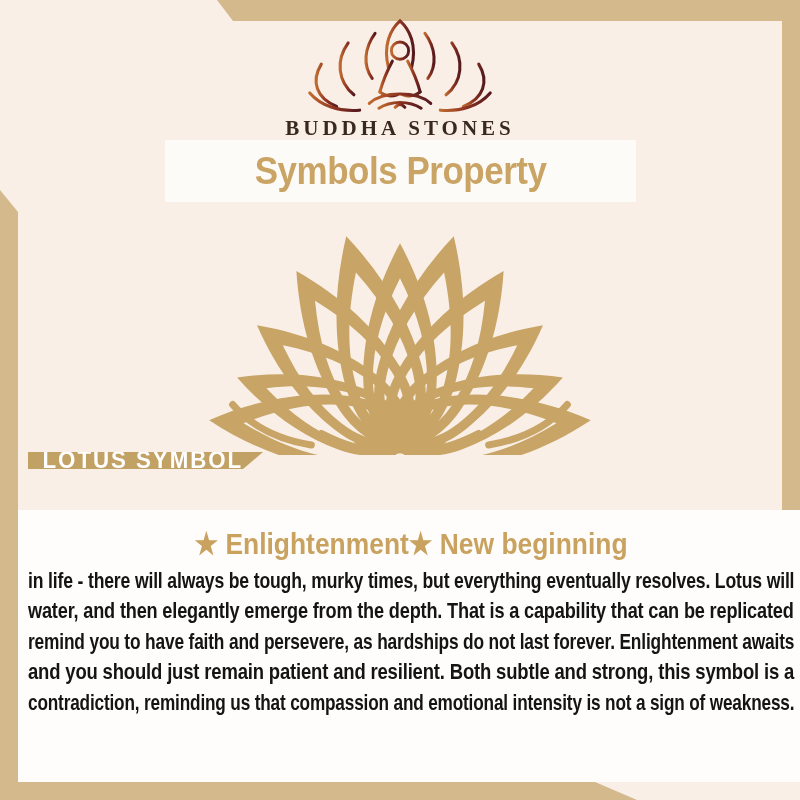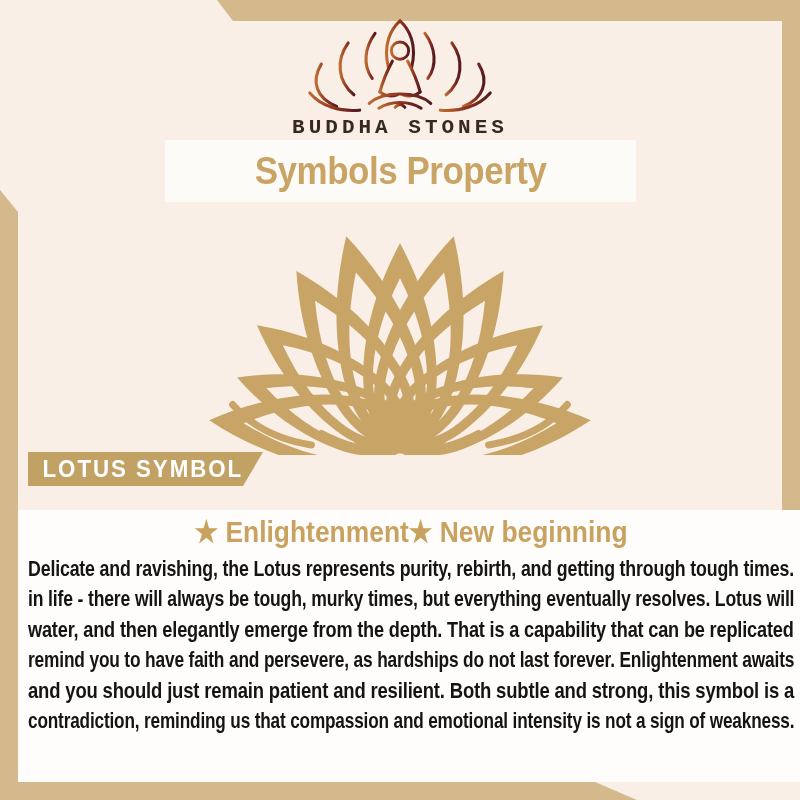--- a/index.html
+++ b/index.html
@@ -13,42 +13,42 @@
   .frame-right{left:782px;top:21px;width:18px;height:546px;
     clip-path:polygon(0 0,100% 0,100% 100%,0 calc(100% - 20px));}
   .frame-left{left:0;top:190px;width:18px;height:610px;
     clip-path:polygon(0 0,100% 22px,100% 100%,0 100%);}
   .frame-bottom{left:0;top:782px;width:637px;height:18px;
     clip-path:polygon(0 0,595px 0,637px 100%,0 100%);}
 
   
   .logo-wrap{position:absolute;left:0;top:18px;width:800px;text-align:center;}
   .logo-svg{display:block;margin:0 auto;}
-  .wordmark{margin-top:2px;font-family:Liberation Mono, monospace;font-size:21px;font-weight:600;
+  .wordmark{margin-top:2px;font-family:Liberation Serif, serif;font-size:21px;font-weight:600;
     letter-spacing:4px;color:#38281e;}
 
   
   .title-bar{position:absolute;left:165px;top:140px;width:471px;height:62px;background:#fdfbf8;
     display:flex;align-items:center;justify-content:center;}
   .title-text{font-size:38px;font-weight:700;color:#c9a464;letter-spacing:-0.5px;
     transform:scaleX(0.92);transform-origin:50% 50%;white-space:nowrap;}
 
   
   .lotus-wrap{position:absolute;left:185px;top:203px;width:430px;height:252px;}
 
   
-  .banner{position:absolute;left:28px;top:452px;width:235px;height:34px;background:#c2a165;
+  .banner{position:absolute;left:28px;top:452px;width:235px;height:17px;background:#c2a165;
     clip-path:polygon(0 0,100% 0,calc(100% - 20px) 100%,0 100%);
     display:flex;align-items:center;}
   .banner-text{color:#ffffff;font-size:23px;font-weight:600;letter-spacing:2px;padding-left:15px;
     white-space:nowrap;transform:scaleX(0.97);transform-origin:0 50%;}
 
   
   .content-box{position:absolute;left:18px;top:510px;width:782px;height:272px;background:#fefdfb;
-    box-sizing:border-box;padding:4px 6px 0 10px;}
+    box-sizing:border-box;padding:16px 6px 0 10px;}
   .heading{text-align:center;font-size:30px;font-weight:700;color:#c8a25e;line-height:36px;
     white-space:nowrap;transform:scaleX(0.88);transform-origin:50% 50%;margin-bottom:4px;}
   .bodytext{width:766px;}
   .line{height:30.4px;line-height:30.4px;overflow:visible;}
   .fitline{display:inline-block;white-space:nowrap;transform-origin:0 50%;
     font-size:21.5px;font-weight:700;color:#141414;letter-spacing:-0.2px;}
 </style>
 </head>
 <body>
 
@@ -127,21 +127,20 @@
     </svg>
   </div>
 
   <div class="banner">
     <div class="banner-text">LOTUS SYMBOL</div>
   </div>
 
   <div class="content-box">
     <div class="heading">★ Enlightenment★ New beginning</div>
     <div class="bodytext">
-      <div class="line"><span class="fitline" style="transform: scaleX(0.826321);">Delicate and ravishing, the Lotus represents purity, rebirth, and getting through tough times.</span></div>
       <div class="line"><span class="fitline" style="transform: scaleX(0.818376);">in life - there will always be tough, murky times, but everything eventually resolves. Lotus will</span></div>
       <div class="line"><span class="fitline" style="transform: scaleX(0.843612);">water, and then elegantly emerge from the depth. That is a capability that can be replicated</span></div>
       <div class="line"><span class="fitline" style="transform: scaleX(0.805468);">remind you to have faith and persevere, as hardships do not last forever. Enlightenment awaits</span></div>
       <div class="line"><span class="fitline" style="transform: scaleX(0.859708);">and you should just remain patient and resilient. Both subtle and strong, this symbol is a</span></div>
       <div class="line"><span class="fitline" style="transform: scaleX(0.799582);">contradiction, reminding us that compassion and emotional intensity is not a sign of weakness.</span></div>
     </div>
   </div>
 
 </div>
 

